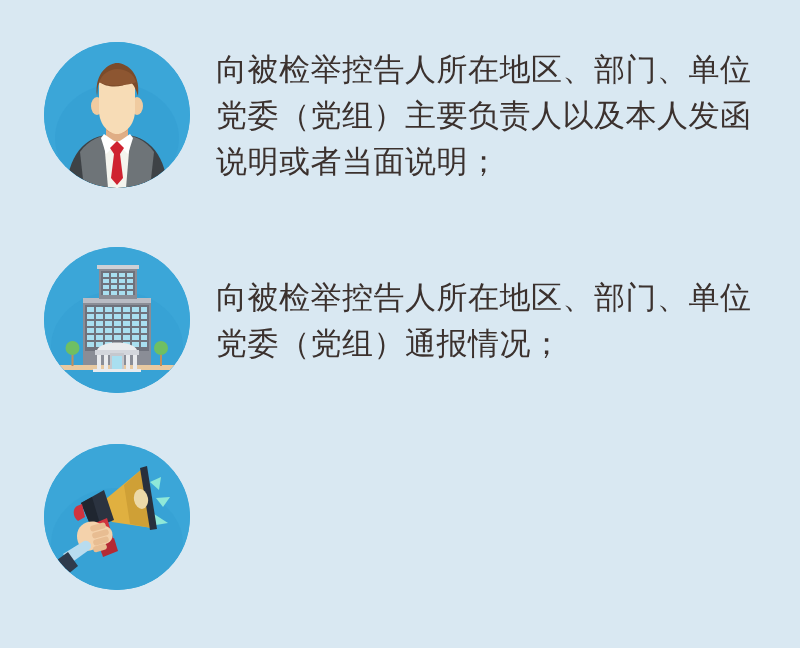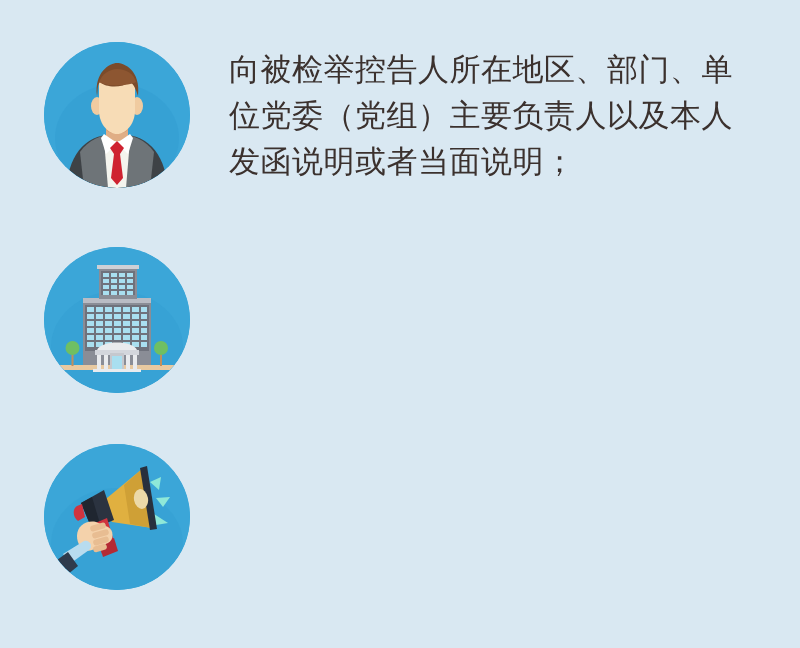--- a/index.html
+++ b/index.html
@@ -53,21 +53,21 @@
     margin-left: 20px;
     padding-right: 40px;
   }
   .para {
     color: #3b312e;
     font-size: 31px;
     line-height: 46px;
     letter-spacing: 0.5px;
     font-weight: 400;
     max-width: 548px;
-    margin: 17px;
+    margin: 4px;
     text-align: left;
   }
   #row-0 { top: 41px; height: 150px; }
   #row-1 { top: 246px; height: 150px; }
   #row-2 { top: 443px; height: 150px; }
 </style>
 </head>
 <body>
 
 <div class="page">
@@ -215,20 +215,23 @@
             <rect x="60" y="108" width="4" height="14" fill="#e9ebee"></rect>
             <rect x="82" y="108" width="4" height="14" fill="#e9ebee"></rect>
             <rect x="89" y="108" width="4" height="14" fill="#e9ebee"></rect>
             <rect x="66" y="106" width="14" height="17" fill="#c5c8ce"></rect>
             <rect x="68" y="109" width="10" height="14" fill="#a9dff0"></rect>
             <rect x="49" y="122" width="48" height="3" fill="#e9ebee"></rect>
           </g>
         </svg>
       </div>
     </div>
+    <div class="text-col">
+      <p class="para">向被检举控告人所在地区、部门、单位党委（党组）通报情况；</p>
+    </div>
   </div>
 
   <div class="row" id="row-2">
     <div class="icon-wrap">
       <div class="circle">
         <svg viewBox="0 0 146 146" xmlns="http://www.w3.org/2000/svg">
           <defs>
             <clipPath id="clipC">
                 <circle cx="73" cy="73" r="73"></circle>
               </clipPath>

